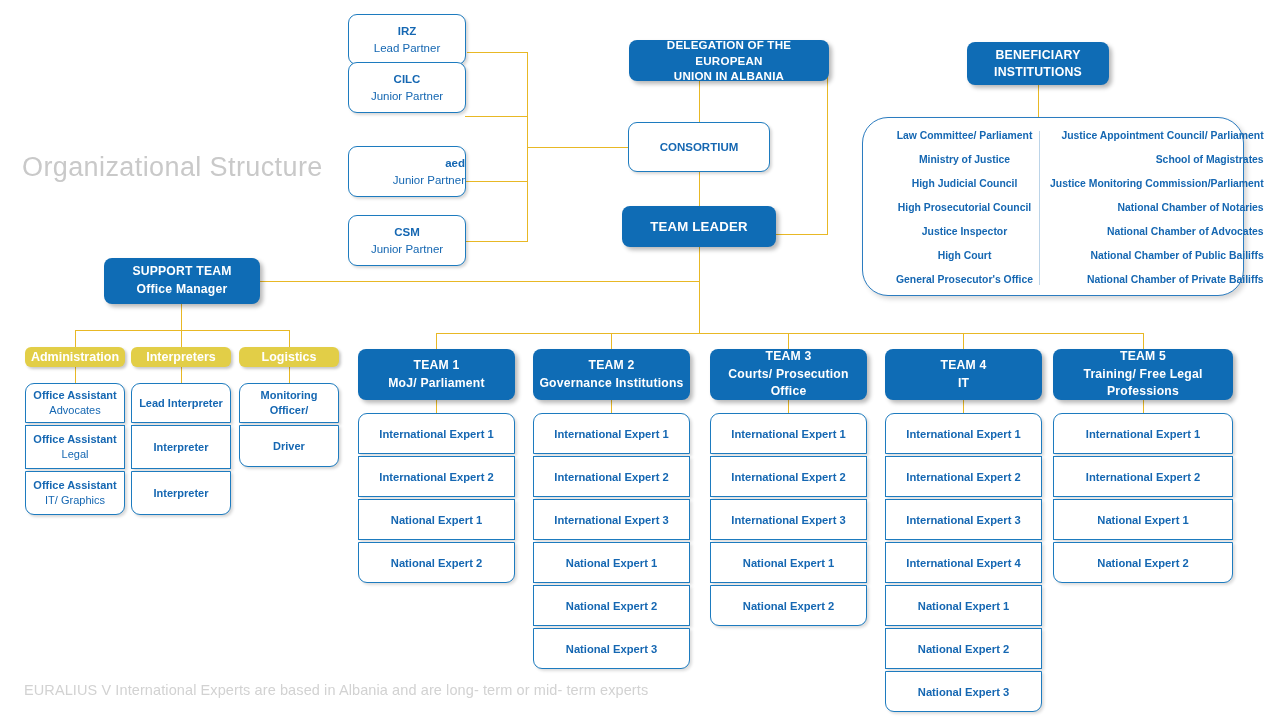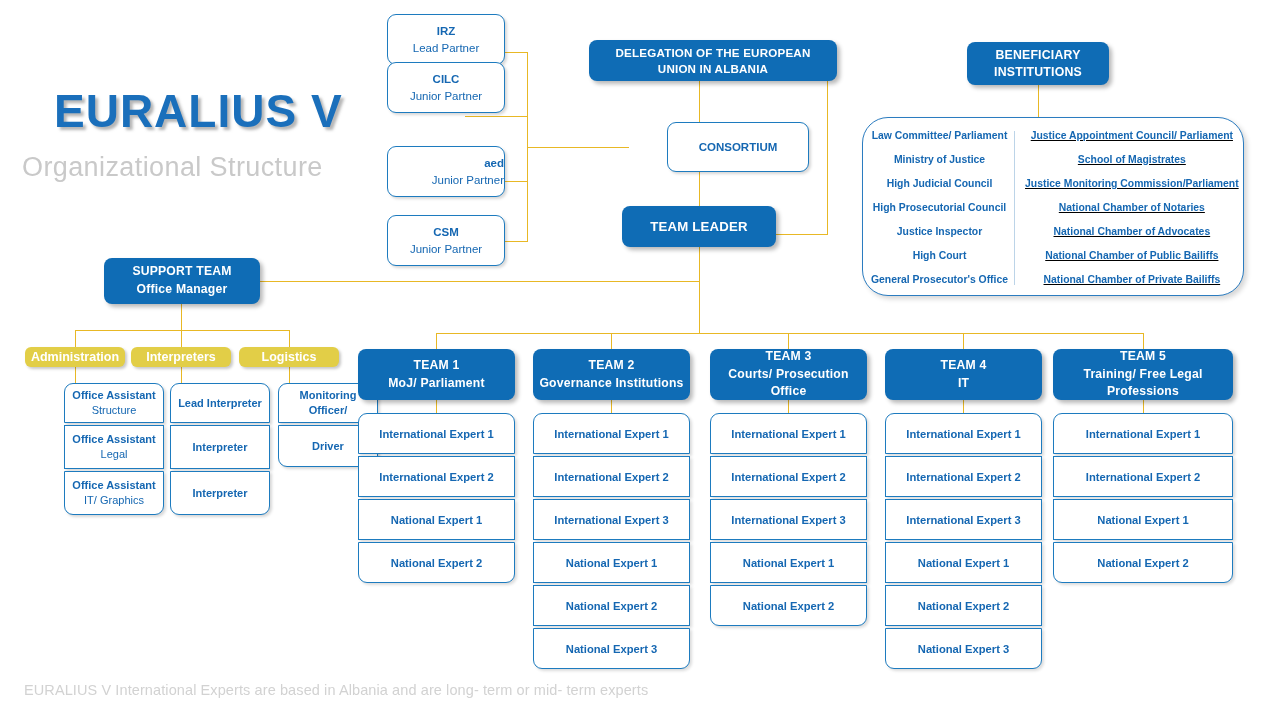--- a/index.html
+++ b/index.html
@@ -24,21 +24,20 @@
 
   .blue{
     background:#0F6CB5;color:#ffffff;border-radius:8px;
     box-shadow:3px 3px 4px rgba(0,0,0,.28);
     font-weight:bold;letter-spacing:.2px;
   }
   .white{
     background:#ffffff;color:#1567B2;border:1px solid #1D7BBF;
     box-shadow:2px 2px 3px rgba(0,0,0,.16);
     font-weight:bold;
-    margin-left:39px;
   }
   .white.rtop{border-radius:9px 9px 0 0;}
   .white.rbot{border-radius:0 0 9px 9px;}
   .white.rall{border-radius:9px;}
   .white.rnone{border-radius:0;}
 
   .yellowtag{
     background:#E2CE47;color:#ffffff;border-radius:6px;
     box-shadow:2px 2px 3px rgba(0,0,0,.22);
     font-weight:bold;font-size:12.5px;
@@ -59,35 +58,35 @@
     position:absolute;left:24px;top:682px;
     font-size:14.5px;color:#D2D2D2;letter-spacing:.1px;white-space:nowrap;
   }
 
   
   .partner{width:118px;height:51px;font-size:11.5px;line-height:1.45;}
   .partner .nm{font-weight:bold;}
   .partner .role{font-weight:normal;}
 
   
-  #deleg{left:589px;top:40px;width:248px;height:41px;font-size:11.6px;line-height:1.35;padding:0 6px;}
+  #deleg{left:629px;top:40px;width:200px;height:41px;font-size:11.6px;line-height:1.35;padding:0 6px;}
   #consortium{left:628px;top:122px;width:142px;height:50px;font-size:11.5px;}
   #teamleader{left:622px;top:206px;width:154px;height:41px;font-size:13.2px;text-align:right;}
 
   
   #benef-head{left:967px;top:42px;width:142px;height:43px;font-size:12.3px;line-height:1.35;}
   #benef-panel{
     position:absolute;left:862px;top:117px;width:382px;height:179px;
     background:#ffffff;border:1px solid #2B7CC0;border-radius:26px;
-    box-shadow:3px 3px 5px rgba(0,0,0,.16);box-sizing:border-box;
+    box-shadow:3px 3px 5px rgba(0,0,0,.16);box-sizing:border-box;padding-left:25px;
   }
   #benef-panel .cols{display:flex;height:100%;padding:13px 8px 10px 8px;box-sizing:border-box;}
   #benef-panel .col{flex:1;display:flex;flex-direction:column;justify-content:space-between;}
   #benef-panel .col.left{border-right:1px solid #BCD4E8;padding-right:6px;align-items:center;}
-  #benef-panel .col.right{padding-left:10px;align-items:center;text-decoration:underline;}
+  #benef-panel .col.right{padding-left:10px;align-items:flex-end;}
   #benef-panel .bi{
     font-size:10.4px;color:#1567B2;font-weight:bold;white-space:nowrap;line-height:1;
   }
 
   
   #support{left:104px;top:258px;width:156px;height:46px;font-size:12.2px;line-height:1.45;}
   #support .l1{font-weight:bold;}
   #support .l2{font-weight:bold;}
 
   .supgroup{position:absolute;}
@@ -100,21 +99,20 @@
   .teamrow{font-size:11.2px;font-weight:bold;box-sizing:border-box;
            display:flex;align-items:center;justify-content:center;text-align:center;
            color:#1567B2;background:#fff;border:1px solid #1D7BBF;
            box-shadow:2px 2px 3px rgba(0,0,0,.14);}
 </style>
 </head>
 <body>
 
 <div id="stage">
 
-  <div id="title">EURALIUS V</div>
   <div id="subtitle">Organizational Structure</div>
   <div id="footnote">EURALIUS V International Experts are based in Albania and are long- term or mid- term experts</div>
 
   <div class="ln lnv" style="left:527px;top:52px;height:190px;"></div>
   <div class="ln lnh" style="left:467px;top:52px;width:61px;"></div>
   <div class="ln lnh" style="left:465px;top:116px;width:63px;"></div>
   <div class="ln lnh" style="left:465px;top:181px;width:63px;"></div>
   <div class="ln lnh" style="left:465px;top:241px;width:63px;"></div>
 
   <div class="ln lnh" style="left:527px;top:147px;width:102px;"></div>
@@ -213,21 +211,21 @@
     <span class="l1">SUPPORT TEAM</span>
     <span class="l2">Office Manager</span>
   </div>
 
   <div class="box yellowtag" style="left:25px;top:347px;width:100px;height:20px;">
     <span>Administration</span>
   </div>
   <div class="supgroup" style="left:25px;top:383px;width:100px;">
     <div class="box white rtop supitem" style="position:relative;height:40px;">
       <span>Office Assistant</span>
-      <span style="font-weight:normal">Structure</span>
+      <span style="font-weight:normal">Advocates</span>
     </div>
     <div class="box white rnone supitem" style="position:relative;height:44px;margin-top:2px;">
       <span>Office Assistant</span>
       <span style="font-weight:normal">Legal</span>
     </div>
     <div class="box white rbot supitem" style="position:relative;height:44px;margin-top:2px;">
       <span>Office Assistant</span>
       <span style="font-weight:normal">IT/ Graphics</span>
     </div>
   </div>
@@ -297,20 +295,21 @@
   </div>
 
   <div class="box blue teamhead" style="left:885px;top:349px;width:157px;height:51px;">
     <span>TEAM  4</span>
     <span>IT</span>
   </div>
   <div style="position:absolute;left:885px;top:413px;width:157px;">
     <div class="teamrow" style="height:41px;border-radius:9px 9px 0 0;">International Expert 1</div>
     <div class="teamrow" style="height:41px;margin-top:2px;">International Expert 2</div>
     <div class="teamrow" style="height:41px;margin-top:2px;">International Expert 3</div>
+    <div class="teamrow" style="height:41px;margin-top:2px;">International Expert 4</div>
     <div class="teamrow" style="height:41px;margin-top:2px;">National Expert 1</div>
     <div class="teamrow" style="height:41px;margin-top:2px;">National Expert 2</div>
     <div class="teamrow" style="height:41px;margin-top:2px;border-radius:0 0 9px 9px;">National Expert 3</div>
   </div>
 
   <div class="box blue teamhead" style="left:1053px;top:349px;width:180px;height:51px;">
     <span>TEAM  5</span>
     <span>Training/  Free Legal Professions</span>
   </div>
   <div style="position:absolute;left:1053px;top:413px;width:180px;">

